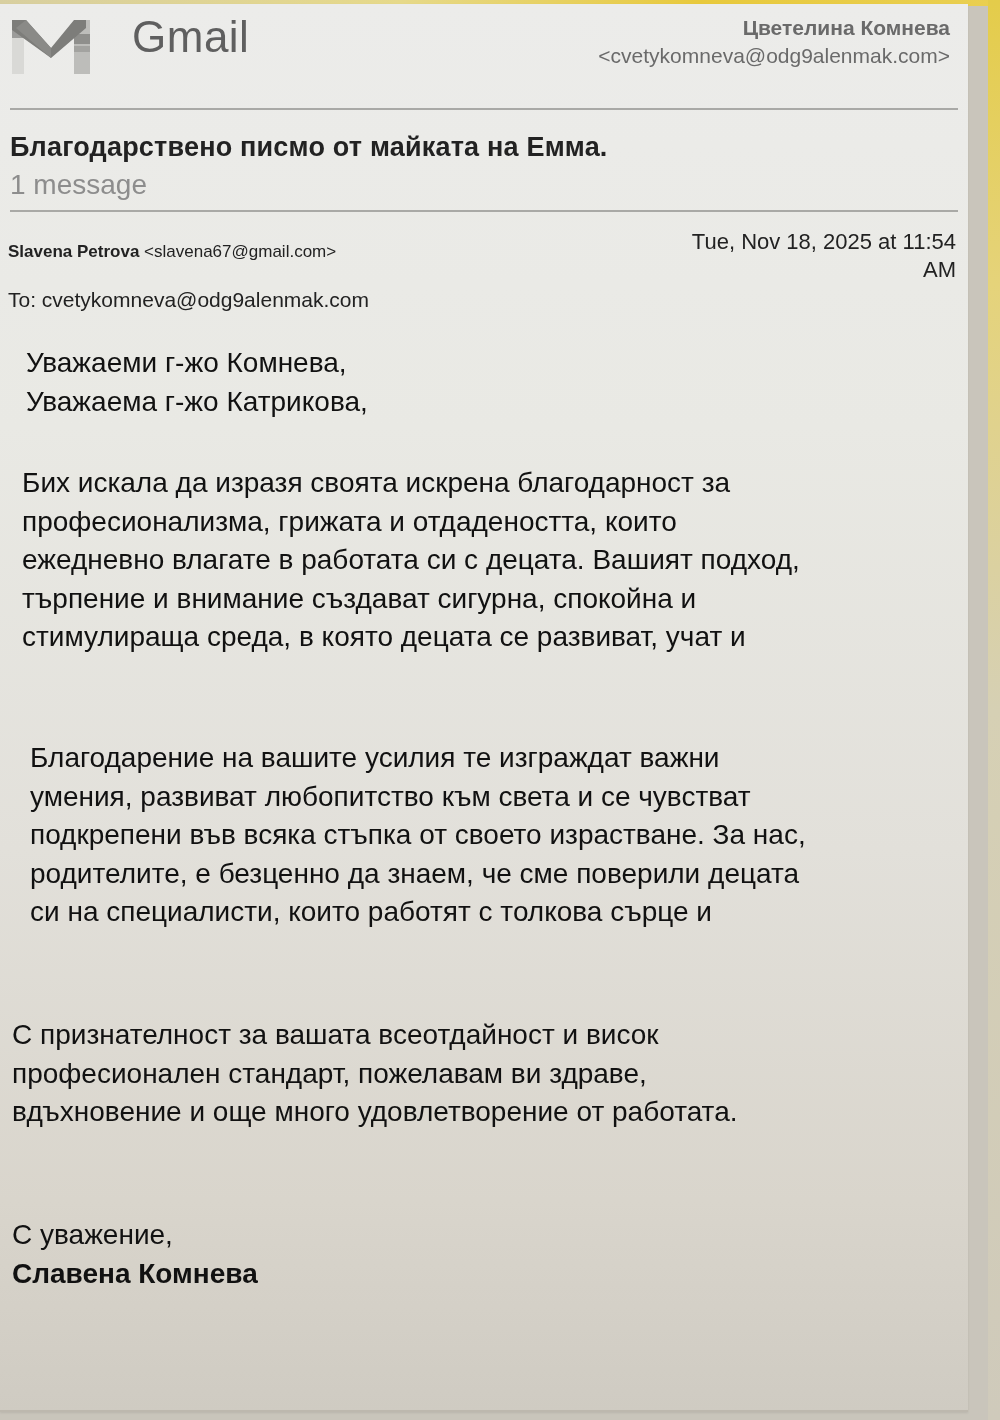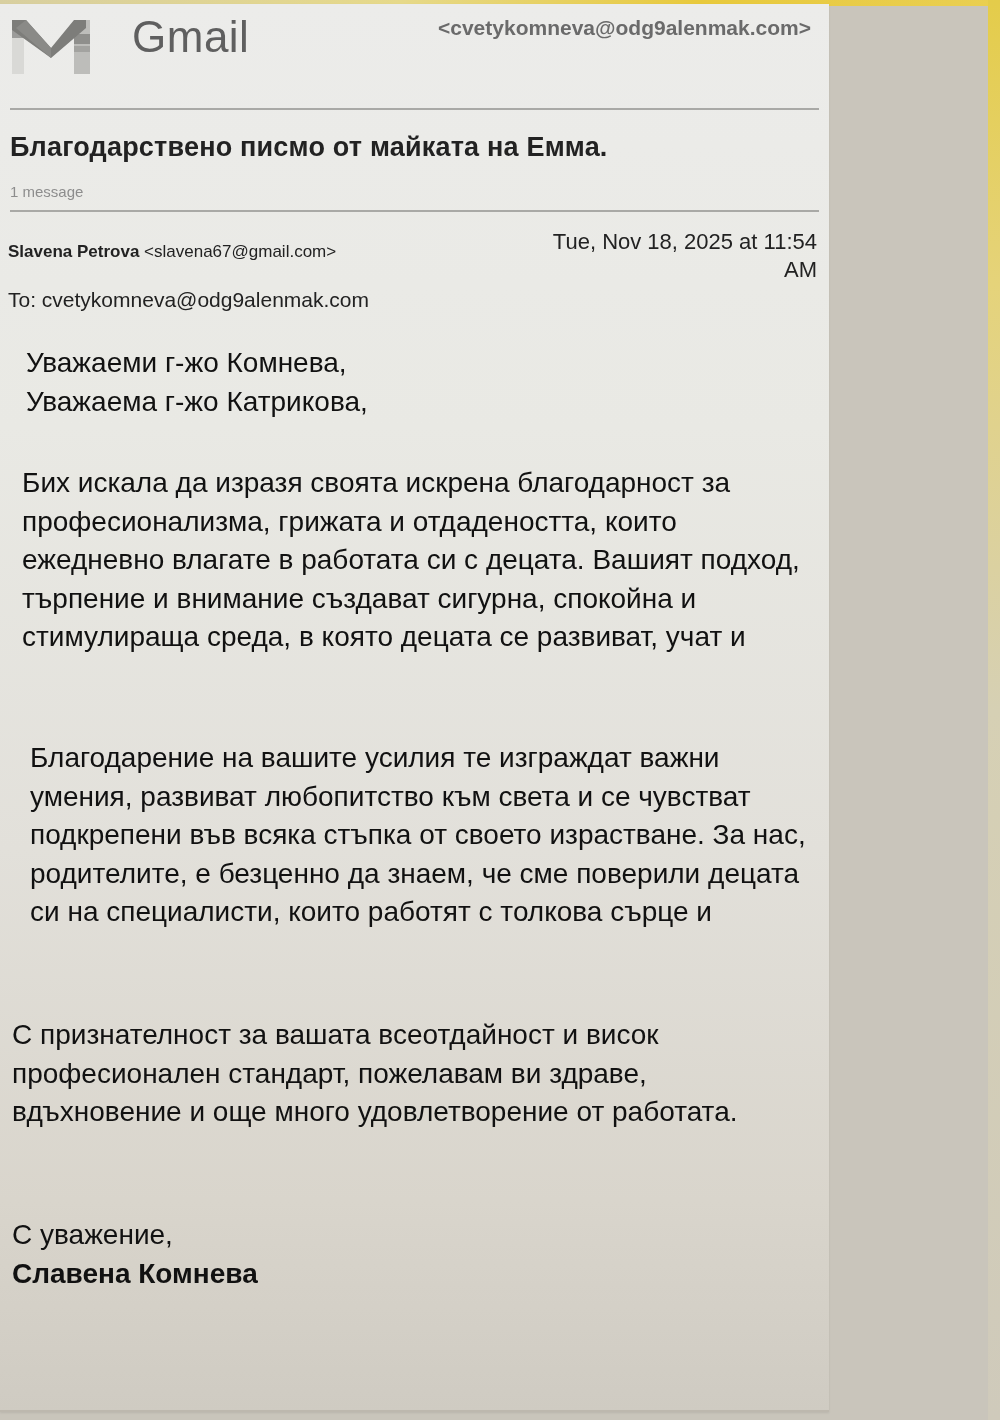--- a/index.html
+++ b/index.html
@@ -22,21 +22,21 @@
     }
     .rightstrip {
       position: absolute;
       right: 0; top: 0;
       width: 12px; height: 1420px;
       background: linear-gradient(180deg, #e4cc4a 0%, #e5d37a 20%, #d6d0b4 50%, #cfcabb 100%);
     }
     .paper {
       position: absolute;
       left: 0; top: 4px;
-      width: 829px; height: 1408px;
+      width: 968px; height: 1408px;
       background: linear-gradient(180deg, #ececea 0%, #e9e9e4 30%, #e2e0da 60%, #d9d5cc 85%, #cfcbc2 100%);
       box-shadow: 0 1px 2px rgba(0,0,0,0.08);
     }
     .paper::after {
       content: "";
       position: absolute;
       left: 0; right: 0; bottom: 0;
       height: 2px;
       background: #bdb8ae;
     }
@@ -56,41 +56,41 @@
     }
     .acct {
       position: absolute;
       right: 18px; top: 10px;
       text-align: right;
       color: #6a6a6a;
       font-size: 21px;
       line-height: 28px;
       font-weight: bold;
     }
-    .acct .email { font-weight: bold; }
+    .acct .email { font-weight: normal; }
     .rule {
       position: absolute;
       left: 10px; right: 10px;
       height: 2px;
       background: #a9a9a6;
     }
     .rule.r1 { top: 104px; }
     .rule.r2 { top: 206px; }
     .subject {
       position: absolute;
       left: 10px; top: 128px;
       font-size: 27px;
       font-weight: bold;
       color: #222;
       letter-spacing: 0.2px;
     }
     .count {
       position: absolute;
-      left: 10px; top: 179px;
-      font-size: 15px;
+      left: 10px; top: 165px;
+      font-size: 28px;
       color: #8d8d8d;
     }
     .from {
       position: absolute;
       left: 8px; top: 238px;
       font-size: 17px;
       color: #222;
     }
     .from .name { font-weight: bold; }
     .date {
@@ -138,20 +138,21 @@
     <rect x="0" y="2" width="12" height="18" fill="#9c9c9a"></rect>
     <rect x="62" y="2" width="16" height="54" fill="#bdbdba"></rect>
     <rect x="62" y="16" width="16" height="10" fill="#8f8f8c"></rect>
     <rect x="62" y="28" width="16" height="6" fill="#a3a3a0"></rect>
     <polygon points="0,2 14,2 39,30 62,2 74,2 74,10 39,40 0,12" fill="#7d7d7a"></polygon>
     <polygon points="14,2 39,30 39,40 4,10" fill="#8a8a87"></polygon>
   </svg>
   <div class="gmail-word">Gmail</div>
 
   <div class="acct">
+    <div>Цветелина Комнева</div>
     <div class="email">&lt;cvetykomneva@odg9alenmak.com&gt;</div>
   </div>
 
   <div class="rule r1"></div>
 
   <div class="subject">Благодарствено писмо от майката на Емма.</div>
   <div class="count">1 message</div>
 
   <div class="rule r2"></div>
 

